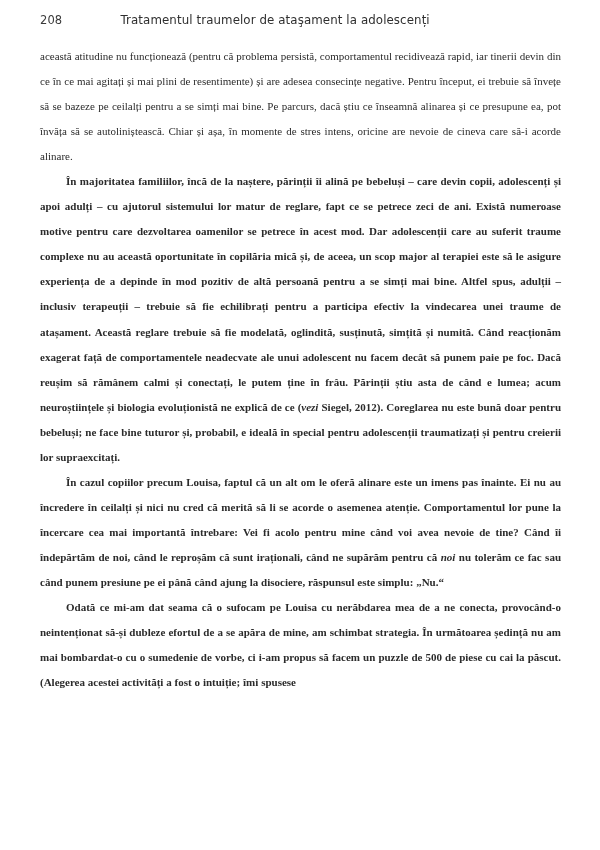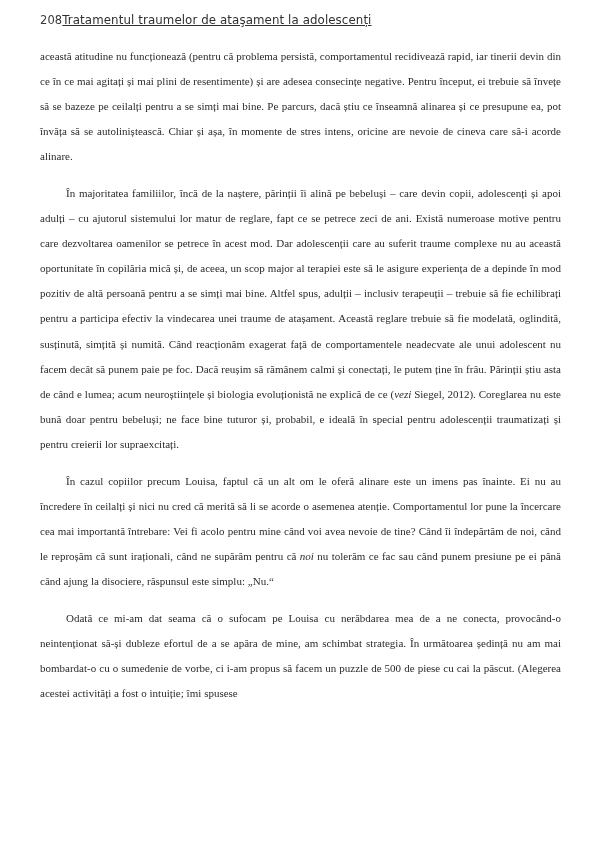--- a/index.html
+++ b/index.html
@@ -39,47 +39,48 @@
     letter-spacing: 0.1px;
   }
   .folio {
     flex: 0 0 auto;
     font-family: "DejaVu Sans", "Liberation Sans", sans-serif;
     font-size: 11.5px;
     color: #3a3a3a;
   }
   .head-title {
     flex: 1 1 auto;
+    text-align: center;
     padding-right: 4px;
     font-family: "DejaVu Sans", "Liberation Sans", sans-serif;
     font-size: 11.8px;
     color: #2f2f2f;
     white-space: nowrap;
-    text-decoration: underline;
   }
 
   
   .textblock {
     position: absolute;
     top: 44px;
     left: 40px;
     width: 521px;
   }
 
   p.para {
     margin: 0;
     text-align: justify;
     text-justify: inter-word;
     font-size: 11px;
     line-height: 25.05px;
     hyphens: manual;
     word-spacing: 0.1px;
   }
   p.para + p.para {
-    margin-top: 12px;
+    margin-top: 0;
+    font-weight: bold;
   }
   p.indent {
     text-indent: 26px;
   }
   em {
     font-style: italic;
   }
 </style>
 </head>
 <body>

